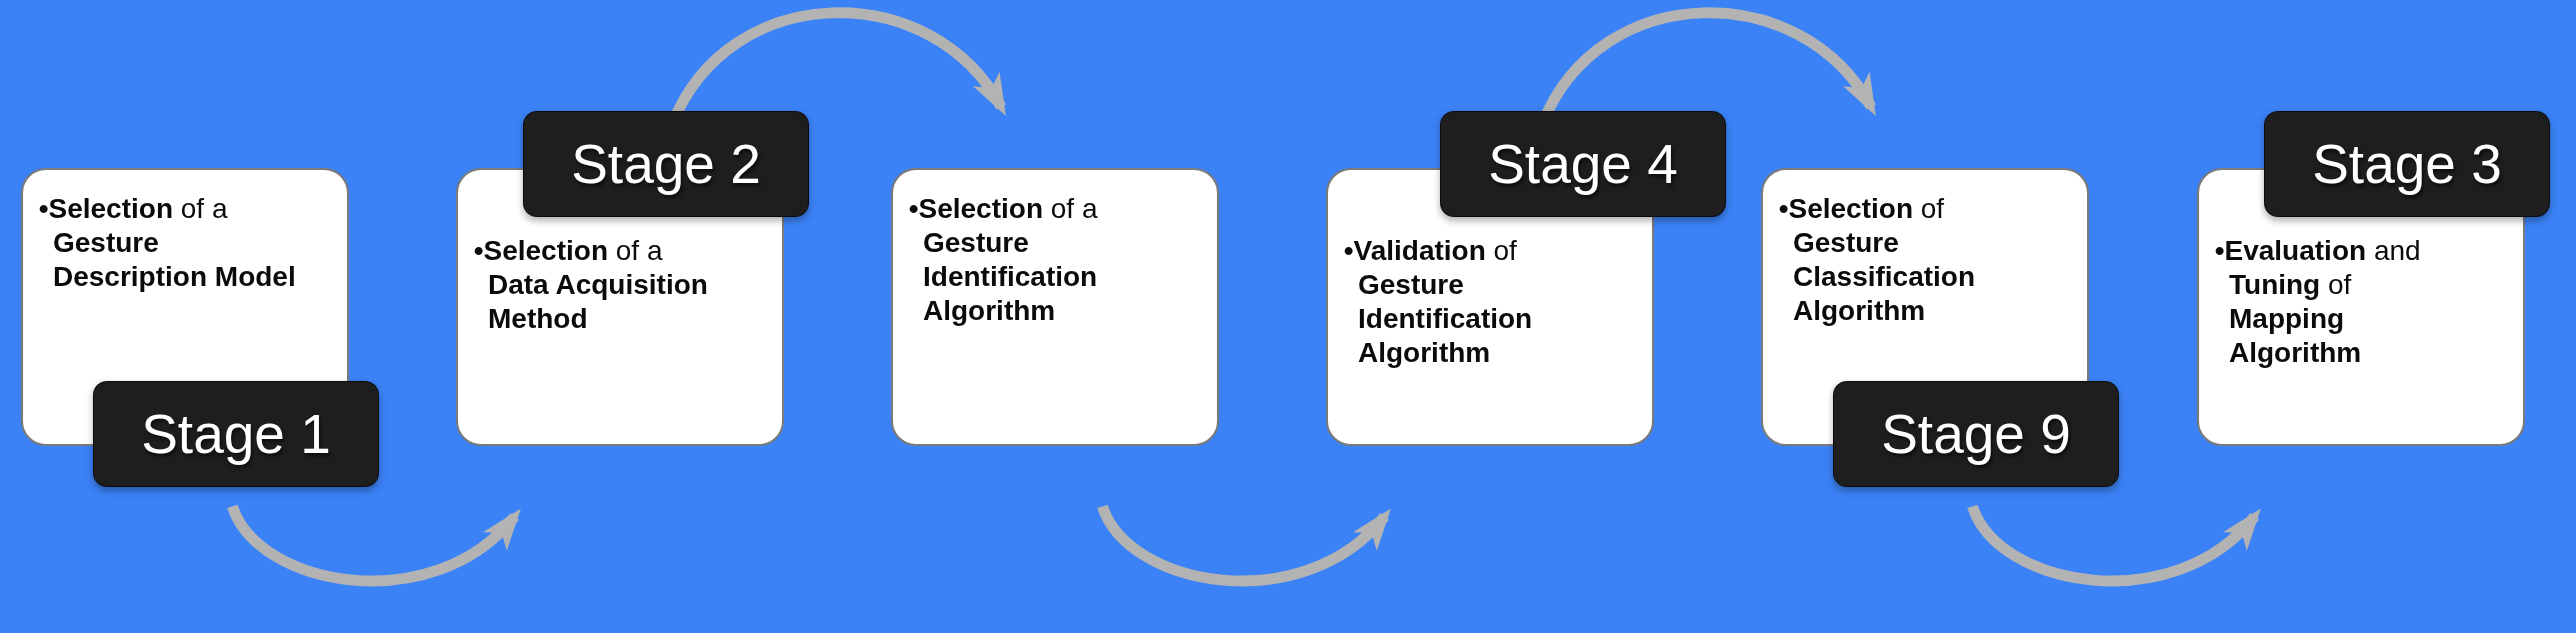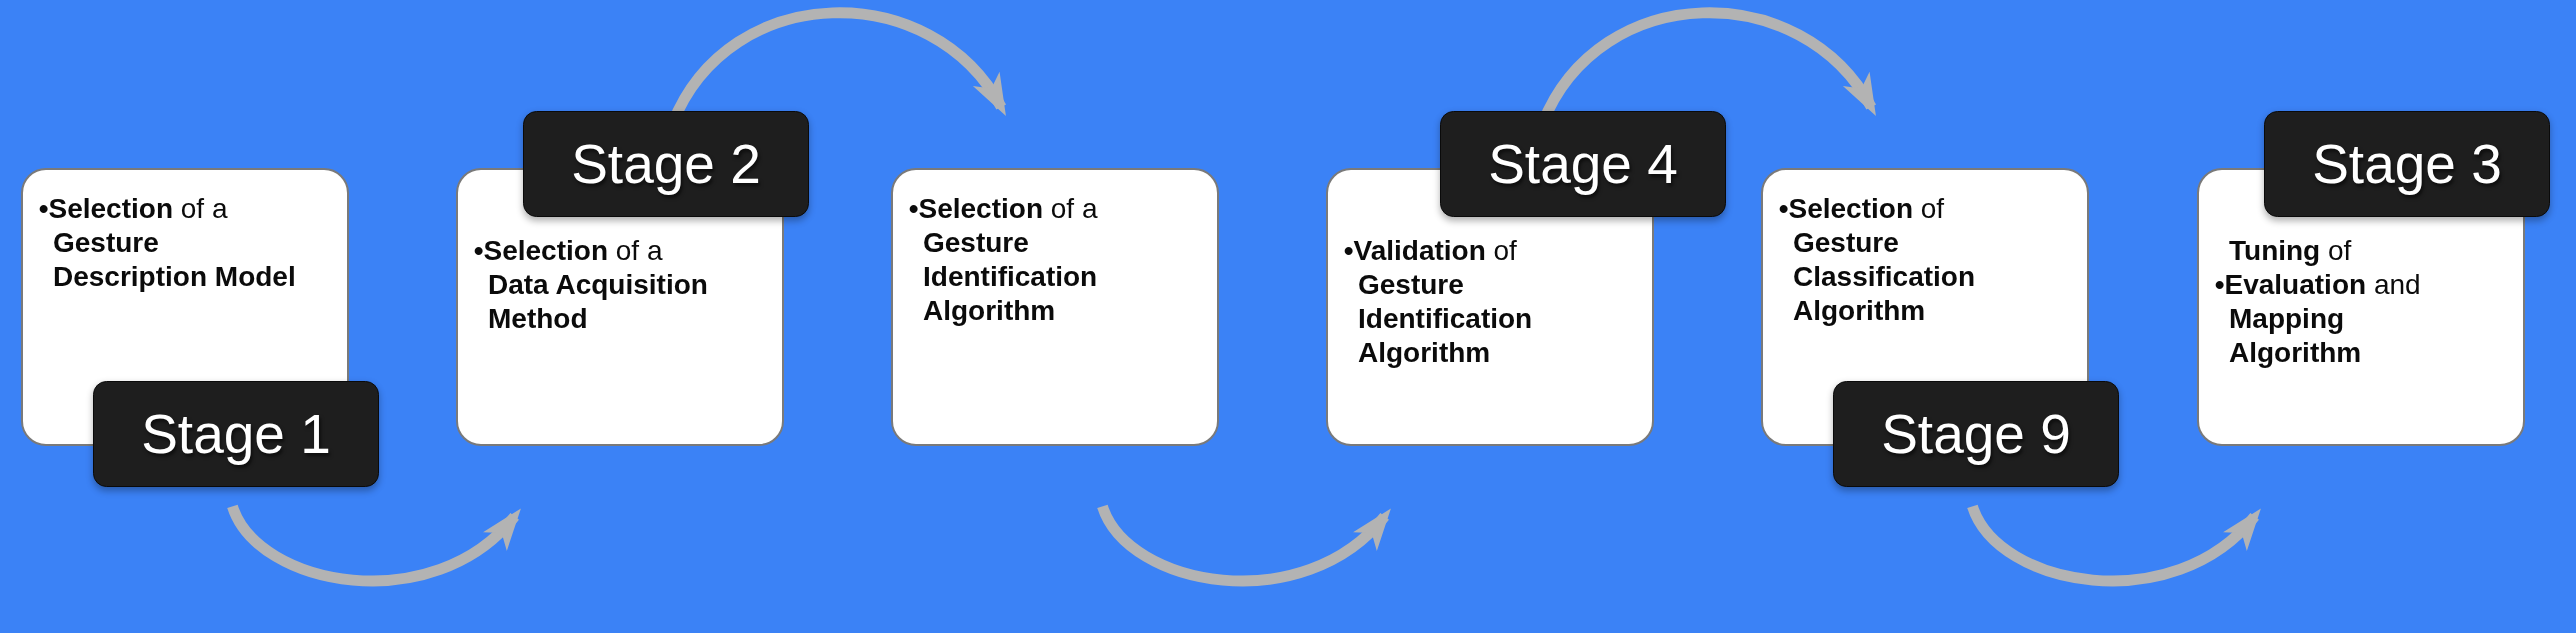--- a/index.html
+++ b/index.html
@@ -173,22 +173,22 @@
         <div class="line"><span class="b">Classification</span></div>
         <div class="line"><span class="b">Algorithm</span></div>
       </div>
   </div>
   <div class="badge badge-bottom badge5">
     <span class="badge-label">Stage 9</span>
   </div>
 
   <div class="box box6">
     <div class="box-text pt-lg">
+        <div class="line first"><span class="b">•</span><span class="b">Evaluation</span><span class="r"> and</span></div>
         <div class="line"><span class="b">Tuning</span><span class="r"> of</span></div>
-        <div class="line first"><span class="b">•</span><span class="b">Evaluation</span><span class="r"> and</span></div>
         <div class="line"><span class="b">Mapping</span></div>
         <div class="line"><span class="b">Algorithm</span></div>
       </div>
   </div>
   <div class="badge badge-top badge6">
     <span class="badge-label">Stage 3</span>
   </div>
 
 </div>
 

